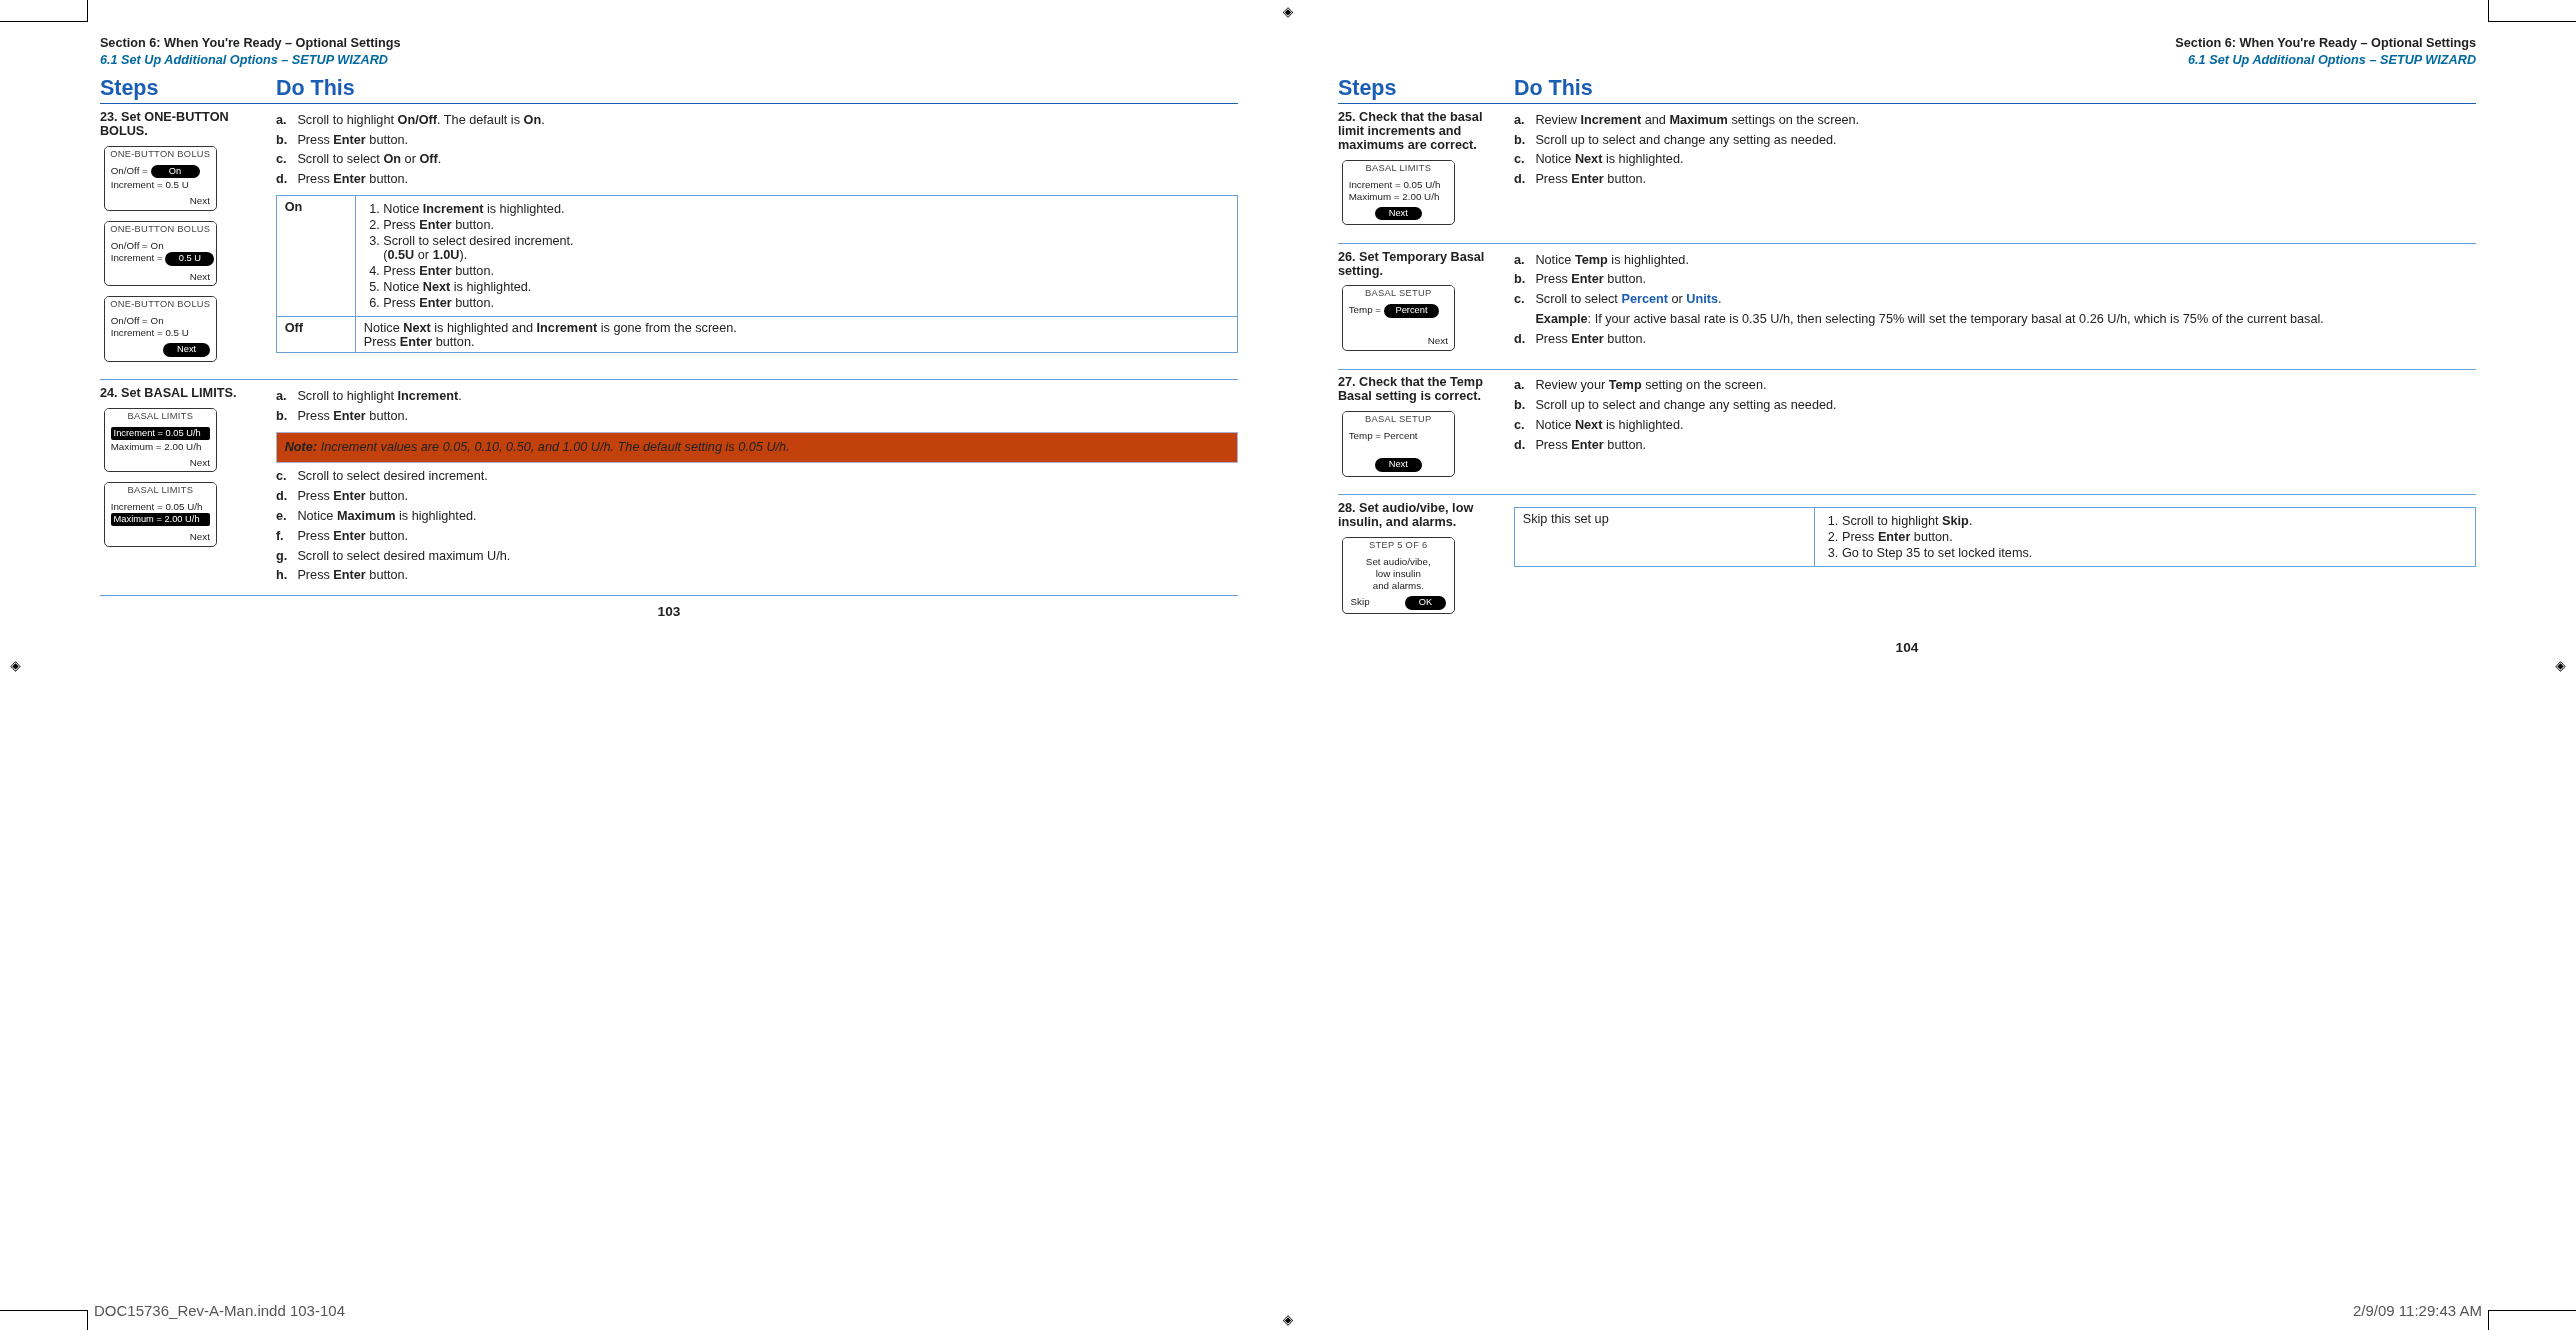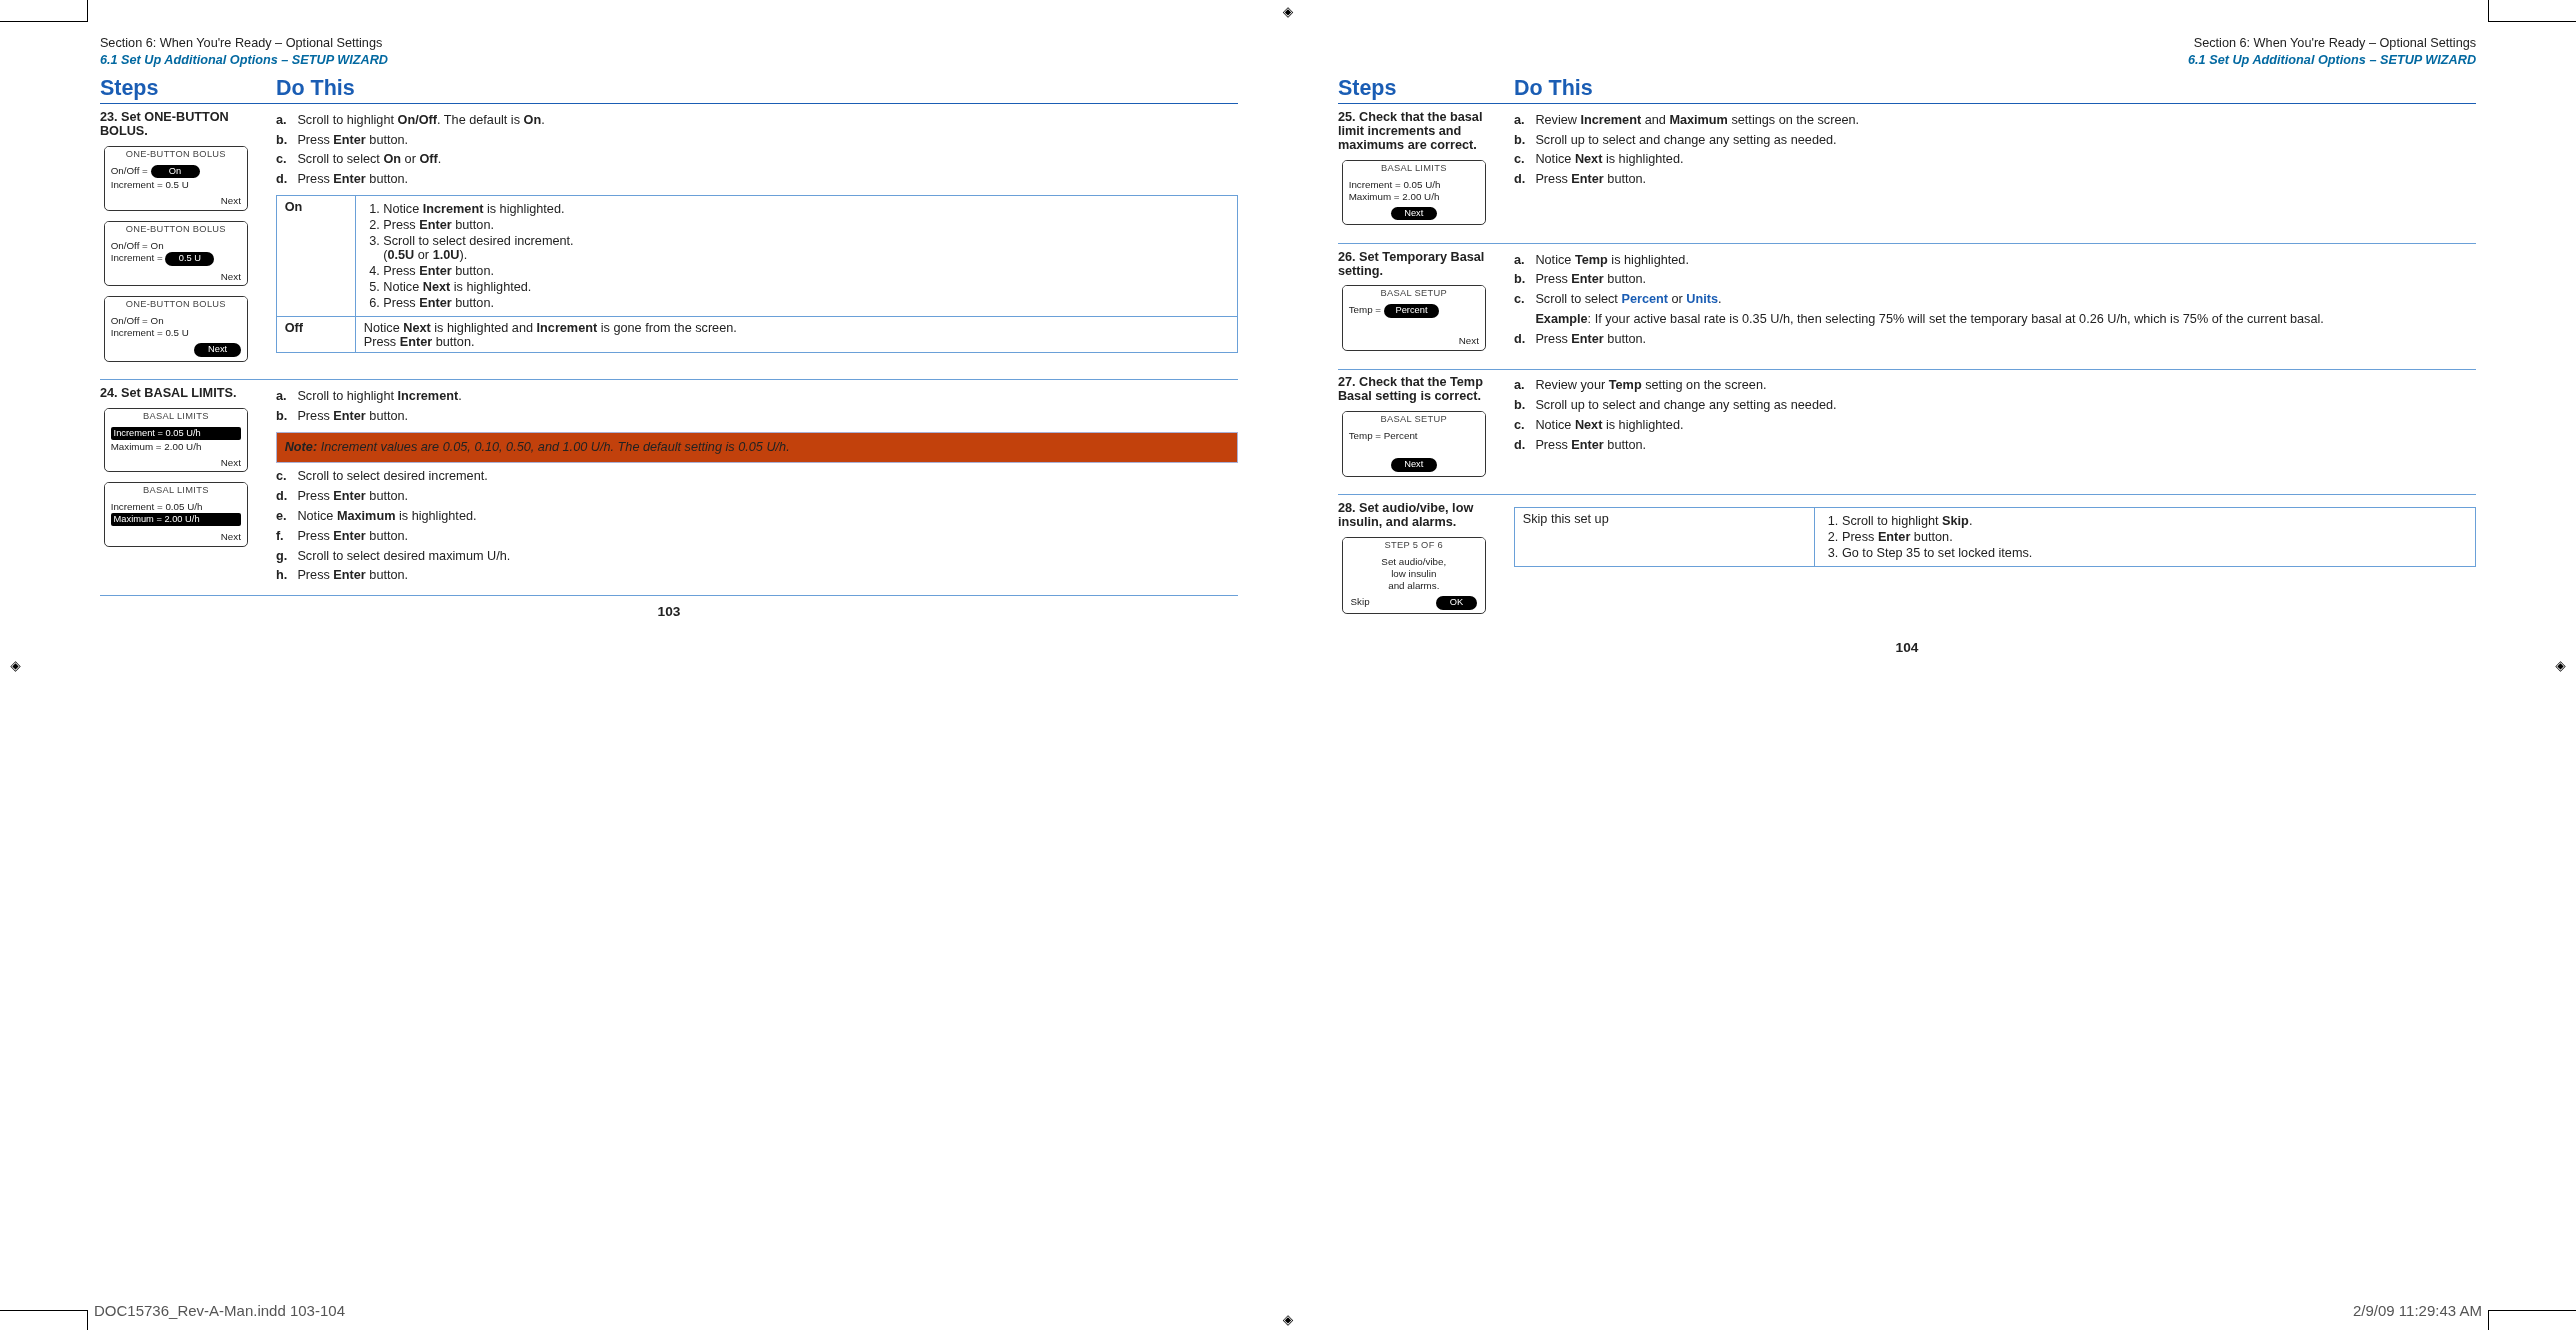--- a/index.html
+++ b/index.html
@@ -40,21 +40,21 @@
     flex:1;
     padding:11.7px 5.9px 3.9px 5.9px;
     position:relative;
   }
   .running-header-right, .running-header-left {
     font-size:12.7px;
     line-height:1.3;
   }
   .running-header-right { text-align:right; }
   .running-header-left { text-align:left; }
-  .rh-bold { font-weight:400; color:#222; display:block; }
+  .rh-bold { font-weight:700; color:#222; display:block; }
   .rh-blue { color:#0369a1; font-weight:700; font-style:italic; display:block; }
   .heading-row {
     display:flex;
     border-bottom:1px solid #1a5db4;
     margin-top:5.9px;
   }
   .heading-steps {
     width:176px;
     color:#1a5db4;
     font-size:21.5px;
@@ -121,21 +121,21 @@
     vertical-align:top;
   }
   .cond-table th { background:#eaf2fb; font-weight:700; }
   .cond-table ol { margin:0; padding-left:19.5px; }
   .cond-table ol li { margin:2px 0; }
   .example-label { font-weight:700; }
   .blue-link { color:#1a5db4; font-weight:700; }
   .device {
     border:1px solid #333;
     border-radius:4.9px;
-    width:144px;
+    width:113px;
     margin:7.8px 3.9px 9.8px 3.9px;
     font-family:"Lucida Sans", Arial, sans-serif;
     font-size:9.8px;
     color:#222;
     background:#fff;
     overflow:hidden;
   }
   .device .dtitle {
     background:#fff;
     text-align:center;

